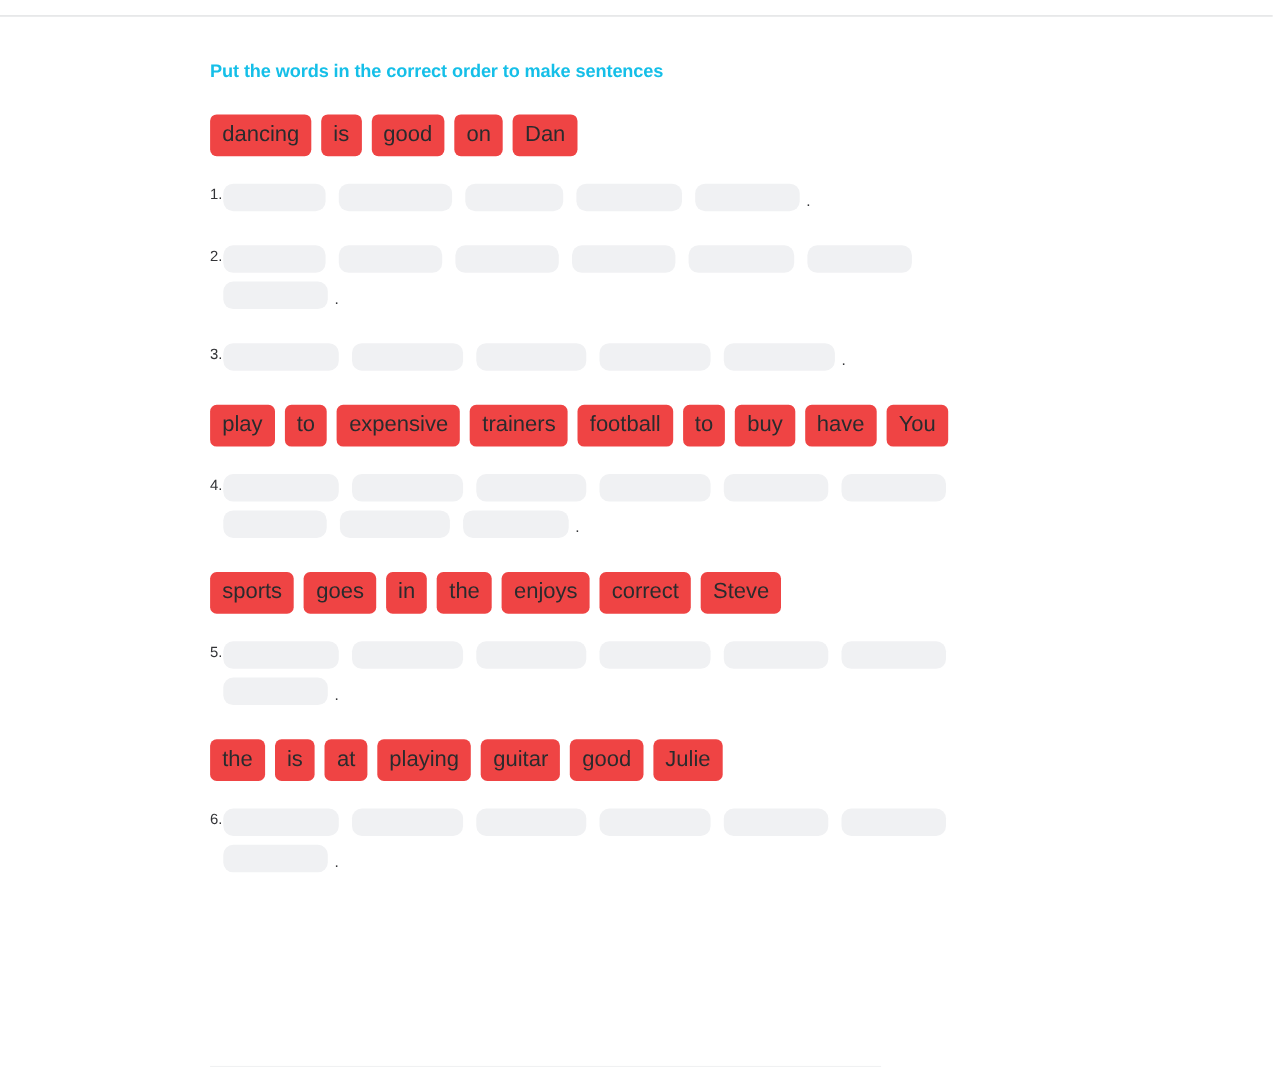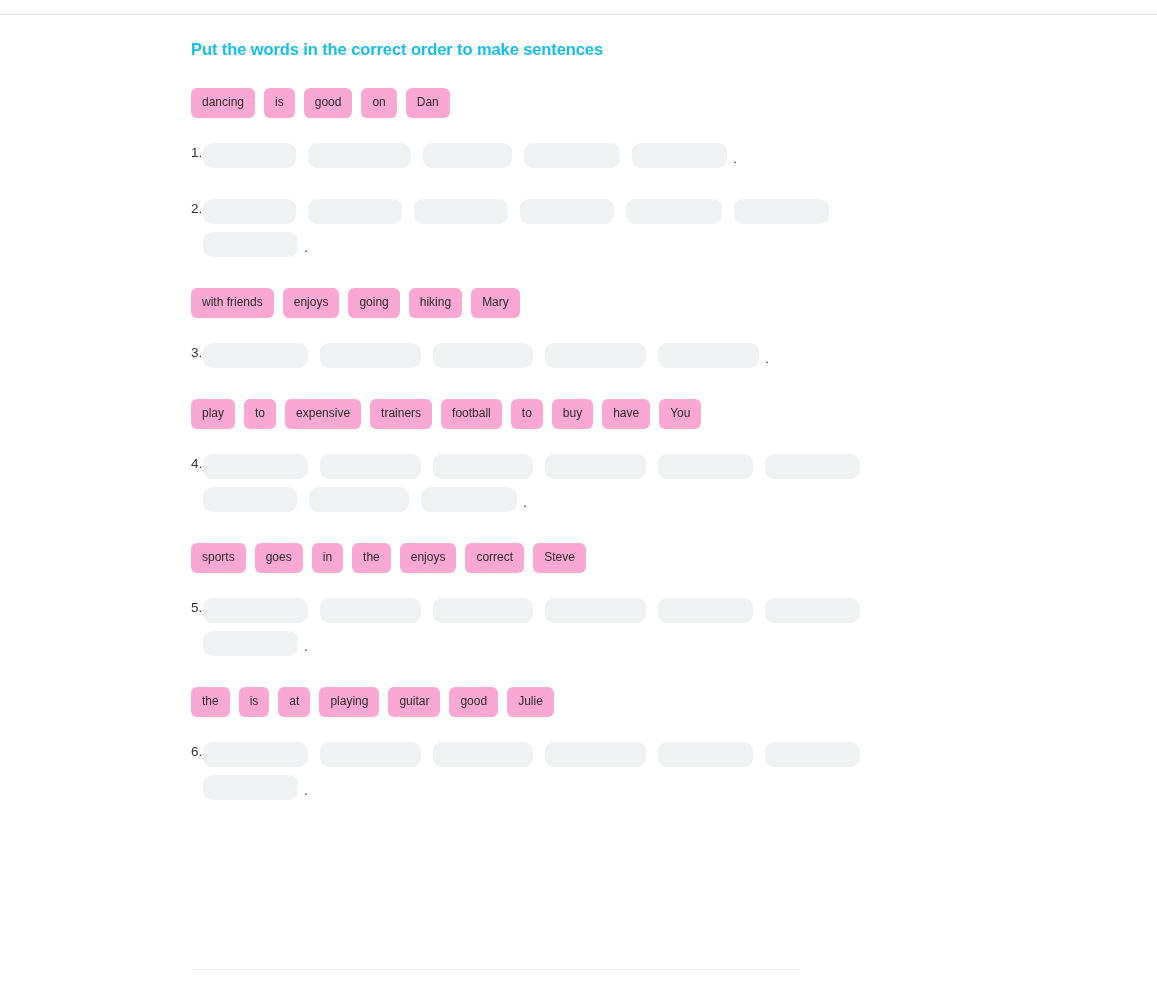--- a/index.html
+++ b/index.html
@@ -33,39 +33,39 @@
     position: absolute;
     left: 191px;
     top: 40px;
     width: 740px;
   }
   .exercise-title {
     font-size: 16.5px;
     font-weight: bold;
     color: #15bfe8;
     letter-spacing: -0.1px;
-    margin: 0 0 28px 0;
+    margin: 16px 0 28px 0;
     line-height: 1.2;
   }
   .question {
     margin-bottom: 31px;
   }
   .question:last-of-type {
     margin-bottom: 0;
   }
   .word-bank {
     display: flex;
     flex-wrap: wrap;
     gap: 6px 9px;
     margin-bottom: 25px;
   }
   .word-chip {
-    background: #f9a8d4;
+    background: #ef4444;
     color: #2a2b2d;
-    font-size: 12px;
+    font-size: 20px;
     line-height: 1;
     padding: 8px 11px 10px 11px;
     border-radius: 6px;
     white-space: nowrap;
     cursor: pointer;
     user-select: none;
   }
   .answer-line {
     display: flex;
     flex-wrap: wrap;
@@ -140,27 +140,20 @@
             <span class="blank" style="width: 94px;"></span>
             <span class="blank" style="width: 94px;"></span>
             <span class="blank" style="width: 94px;"></span>
             <span class="blank" style="width: 96px;"></span>
             <span class="blank" style="width: 95px;"></span>
             <span class="blank" style="width: 95px;"></span>
             <span class="period">.</span>
           </div>
         </div>
         <div class="question">
-          <div class="word-bank">
-            <span class="word-chip">with friends</span>
-            <span class="word-chip">enjoys</span>
-            <span class="word-chip">going</span>
-            <span class="word-chip">hiking</span>
-            <span class="word-chip">Mary</span>
-          </div>
           <div class="answer-line">
             <span class="q-number">3.</span>
             <span class="blank" style="width: 105px;"></span>
             <span class="blank" style="width: 101px;"></span>
             <span class="blank" style="width: 100px;"></span>
             <span class="blank" style="width: 101px;"></span>
             <span class="blank" style="width: 101px;"></span>
             <span class="period">.</span>
           </div>
         </div>

